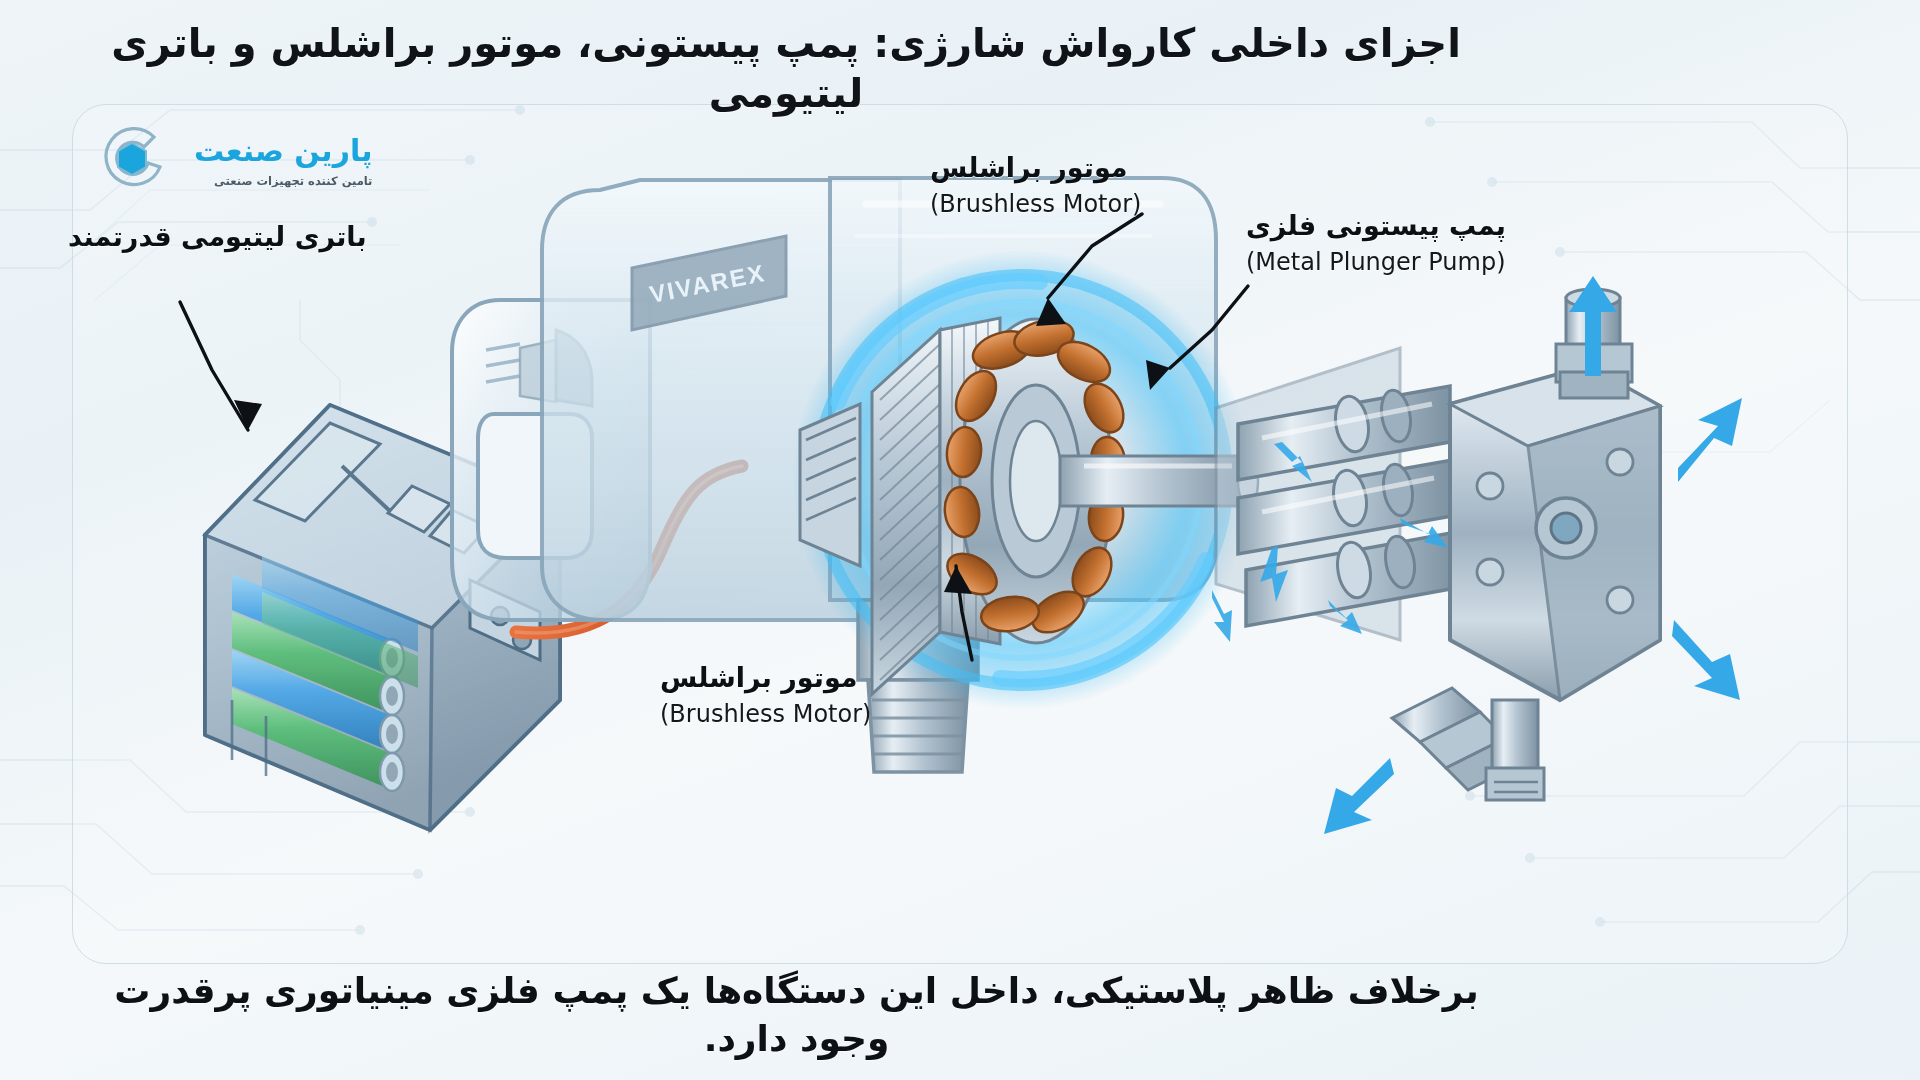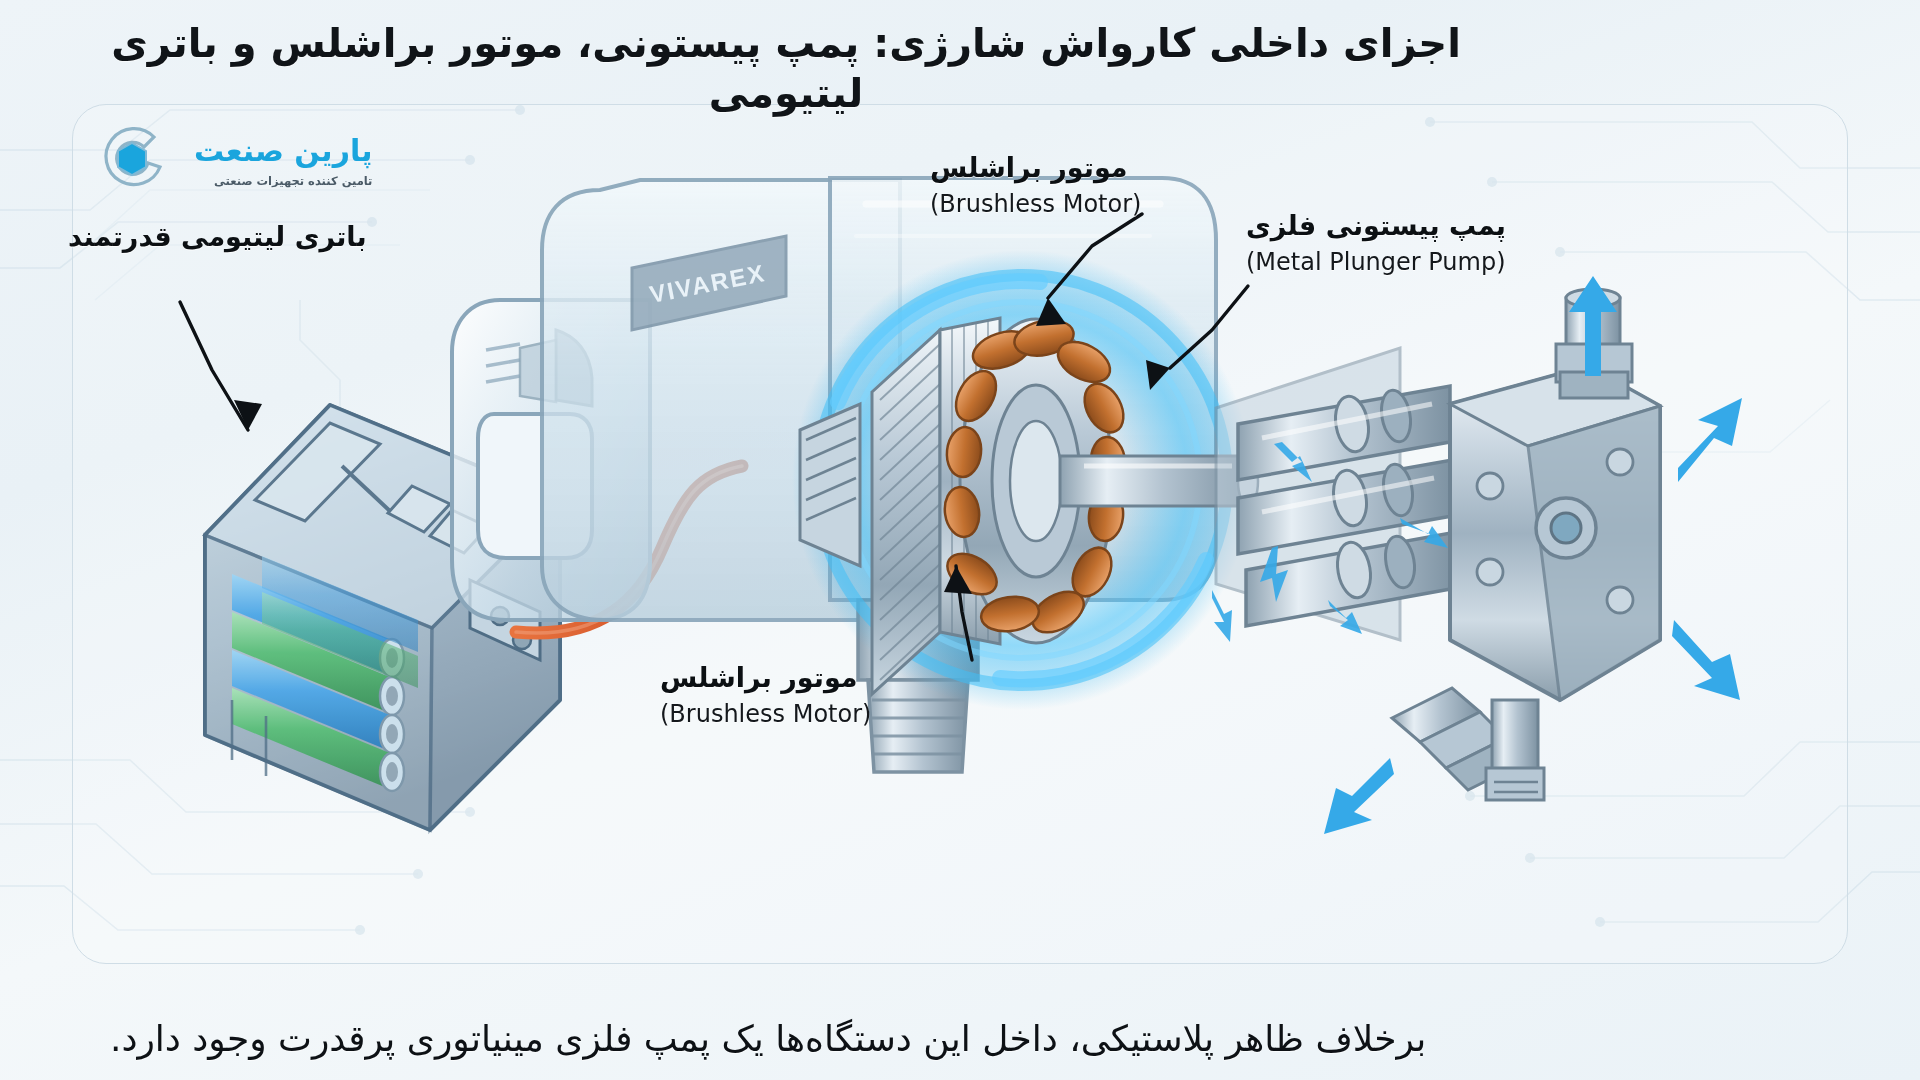--- a/index.html
+++ b/index.html
@@ -26,22 +26,22 @@
     position:absolute; top:18px; left:0; width:1572px;
     text-align:center; z-index:6;
     font-size:40px; font-weight:bold; color:#101418; letter-spacing:0px;
     line-height:1.25; padding:0 80px;
     text-shadow:0 1px 0 rgba(255,255,255,.6);
   }
 
   
   .caption {
     position:absolute; bottom:16px; left:0; width:1593px;
-    text-align:left; z-index:6;
-    font-size:36px; font-weight:normal; color:#0d1115; line-height:1.35;
+    text-align:center; z-index:6;
+    font-size:36px; font-weight:bold; color:#0d1115; line-height:1.35;
     padding:0 110px;
     text-shadow:0 1px 0 rgba(255,255,255,.6);
   }
 
   
   .logo { position:absolute; left:92px; top:120px; width:300px; height:84px; z-index:5;
           display:flex; align-items:center; justify-content:flex-end; gap:24px; }
   .logo-text { text-align:right; }
   .logo-name { font-size:30px; font-weight:bold; color:#1aa5dd; line-height:1; letter-spacing:-1px; }
   .logo-tag { font-size:11.5px; font-weight:bold; color:#3a4b58; margin-top:8px; opacity:.9; }

